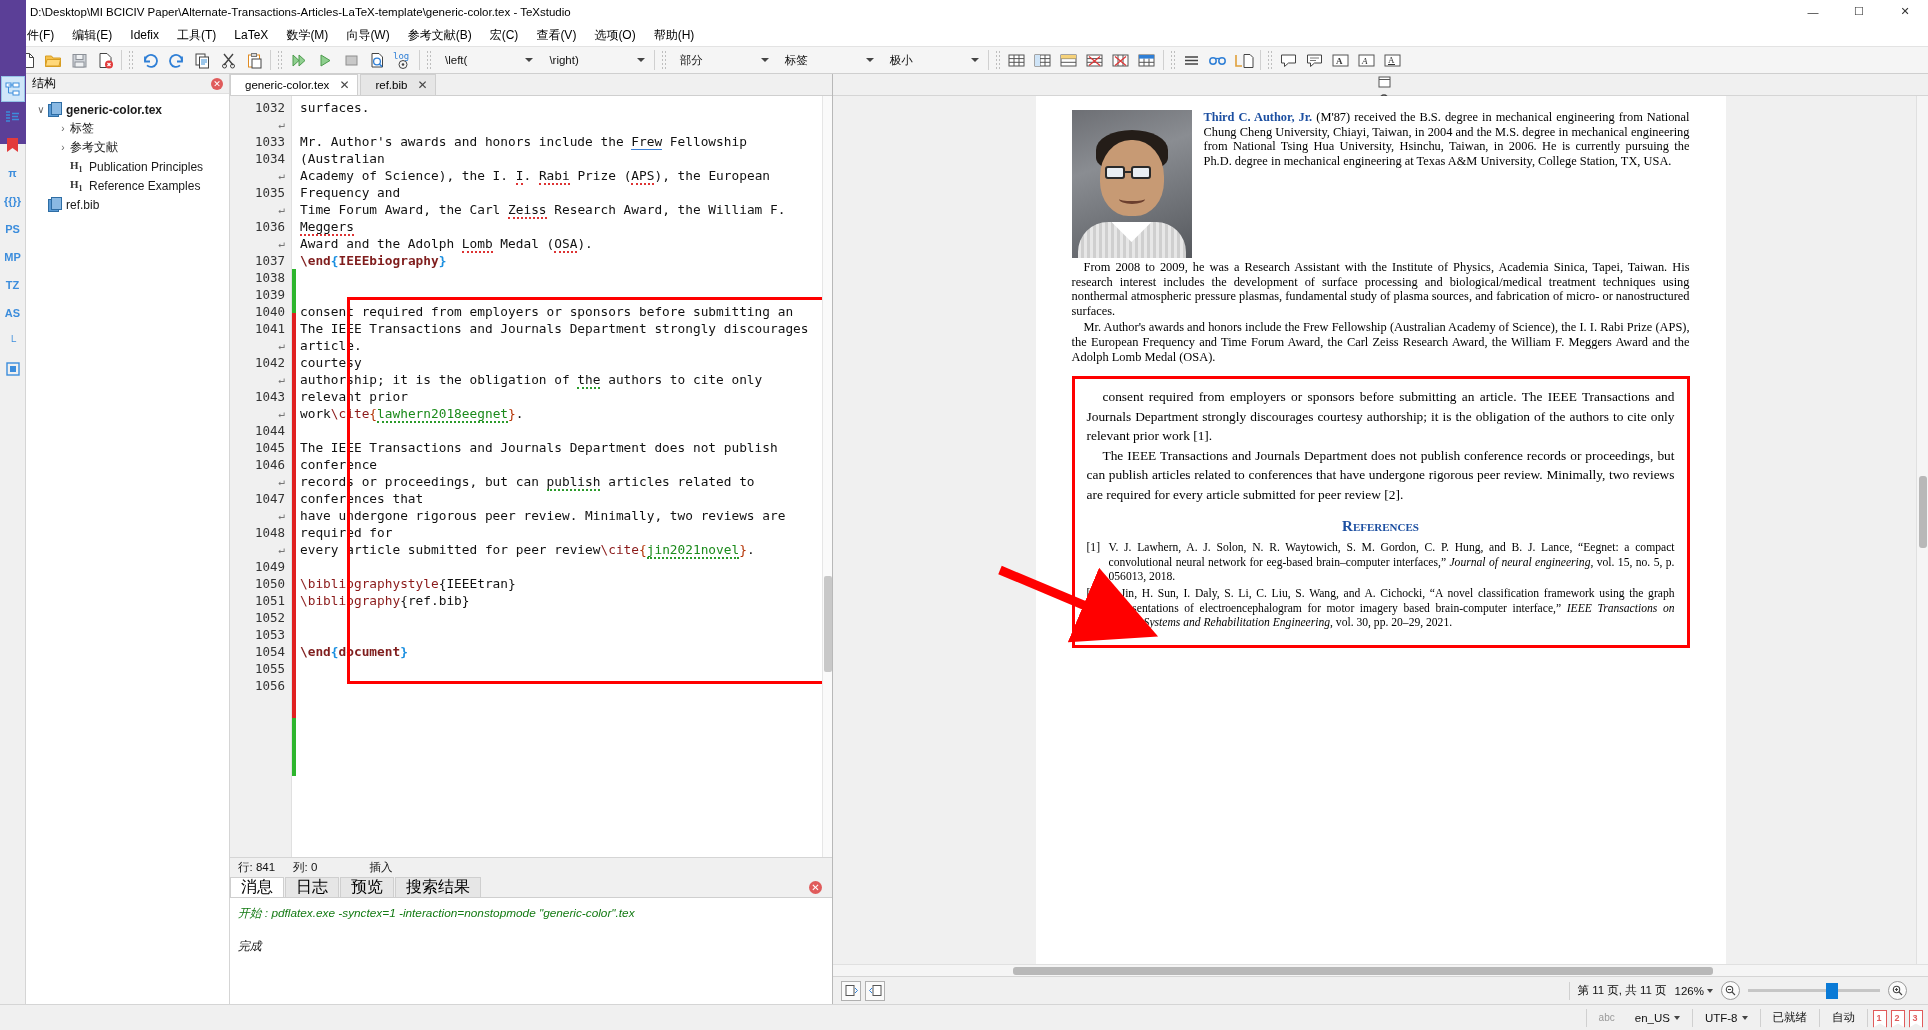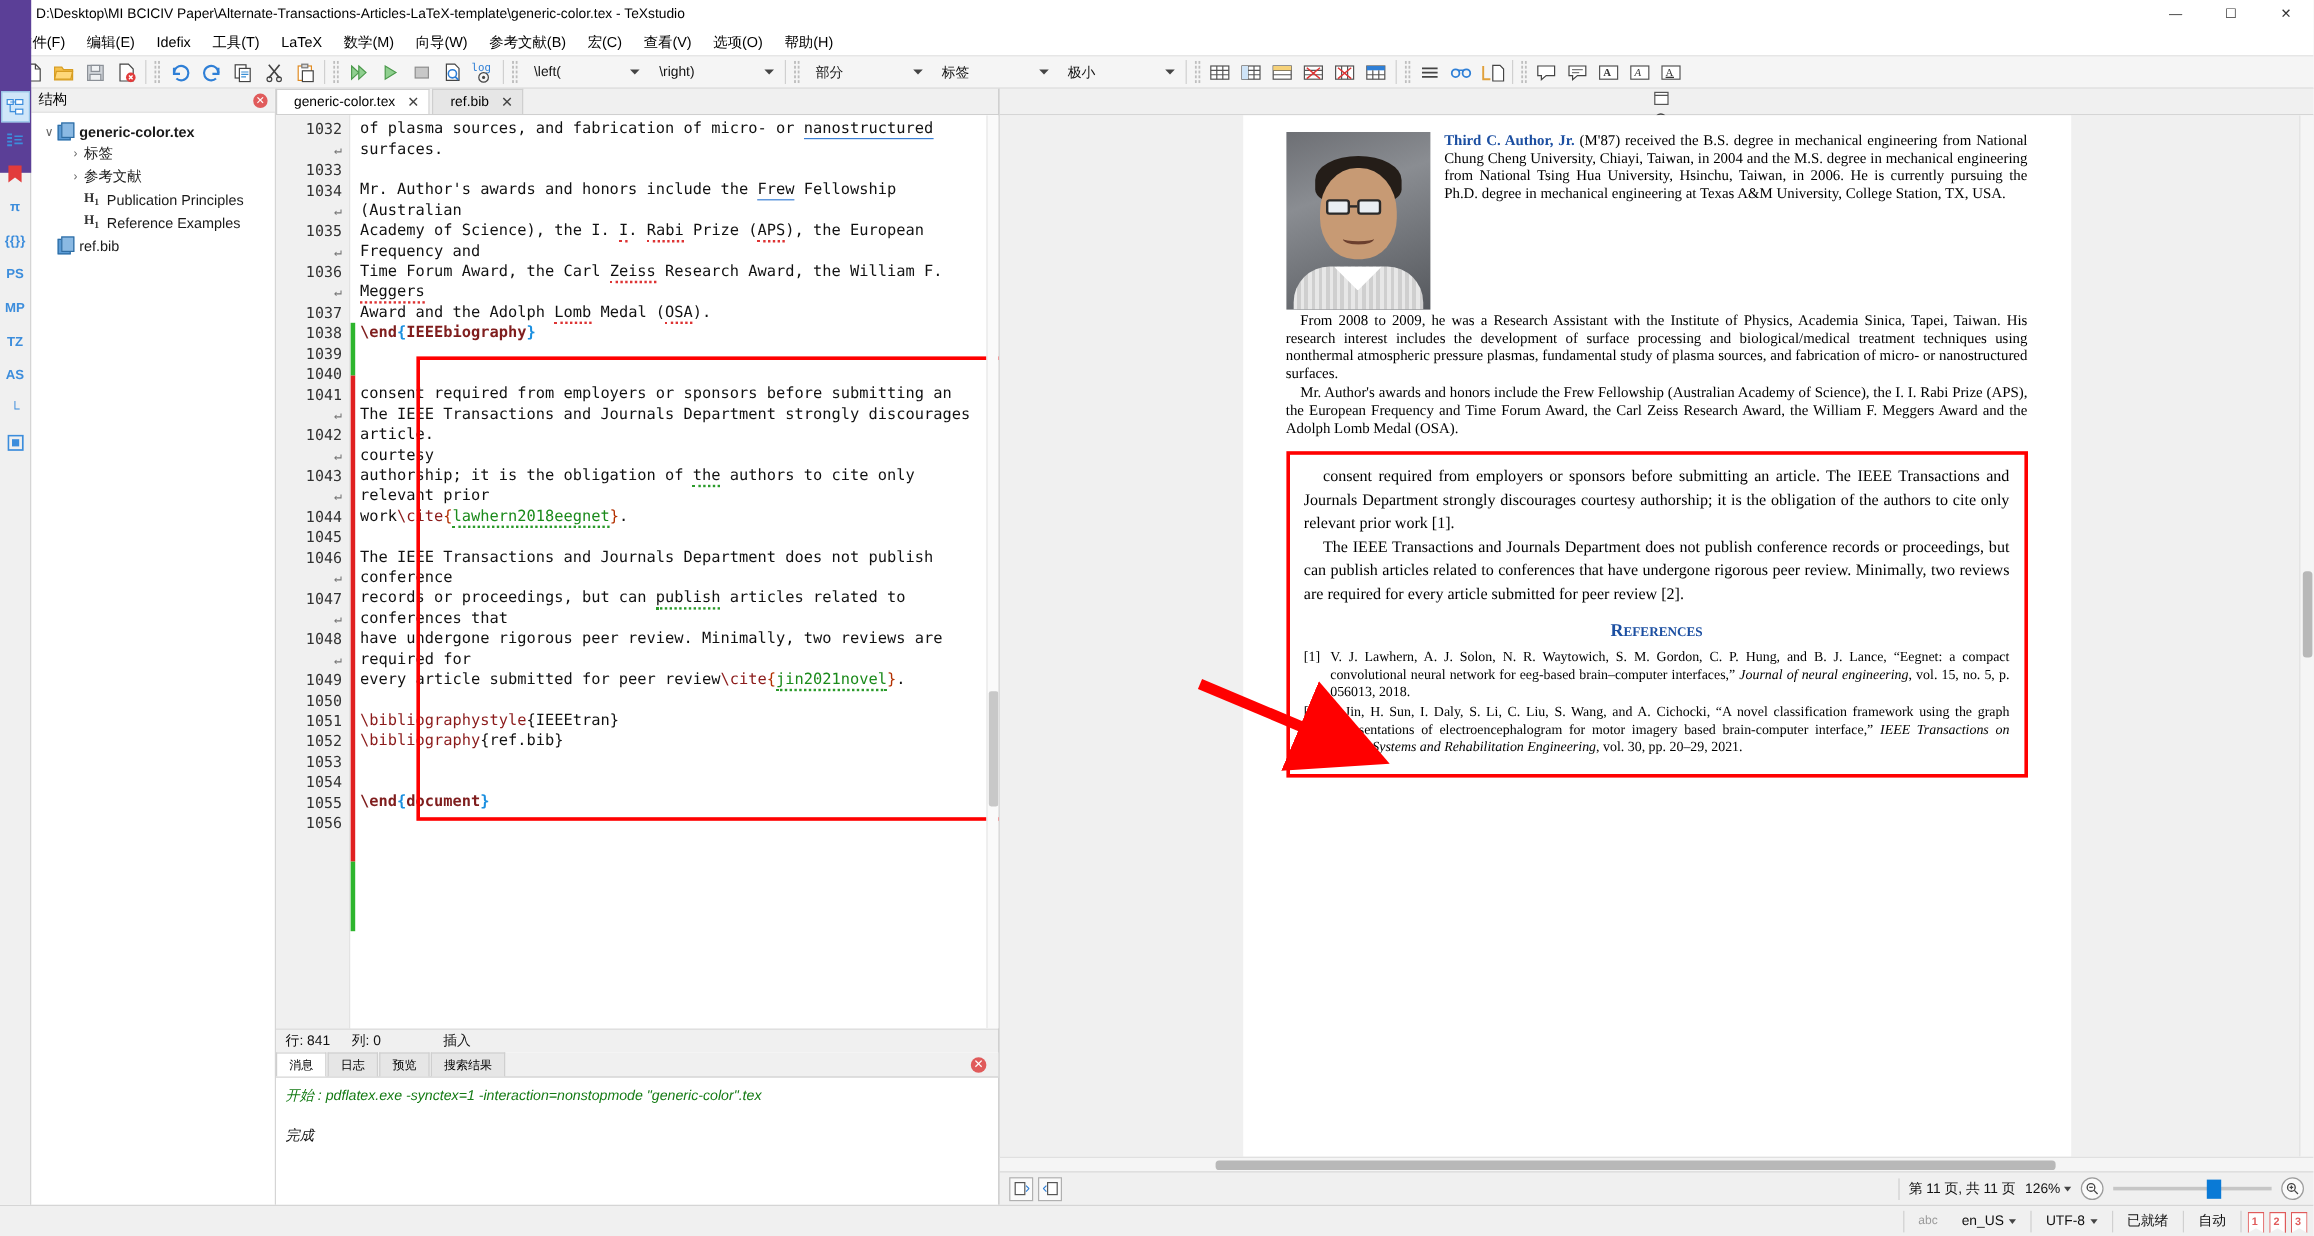--- a/index.html
+++ b/index.html
@@ -224,21 +224,21 @@
     display:flex; align-items:center; gap:18px;
     font-size: 11.5px; color:#111; padding-left:8px;
   }
 
   .msgtabs {
     height: 21px; min-height:21px; background:#f0f0f0;
     display:flex; align-items:flex-end; border-bottom:1px solid #cfcfcf;
     position: relative;
   }
   .mtab {
-    height:20px; padding:0 10px; font-size:10px; color:#000;
+    height:20px; padding:0 10px; font-size:16px; color:#000;
     display:flex; align-items:center;
     border:1px solid #cfcfcf; border-bottom:none; background:#e6e6e6;
     margin-right:1px;
   }
   .mtab.active { background:#ffffff; }
   .msg-close {
     position:absolute; right:10px; top:4px;
     width:13px;height:13px;border-radius:50%;
     background:#e05b5b;color:#fff;font-size:10px;line-height:13px;text-align:center;
   }
@@ -371,21 +371,21 @@
 
   .pdf-bottom {
     height: 28px; min-height:28px; background:#f0f0f0;
     display:flex; align-items:center; padding-left:8px; gap:4px;
     border-top:1px solid #d5d5d5;
   }
   .pb-sq {
     width:20px;height:20px;border:1px solid #b0b0b0;background:#fafafa;
     display:flex;align-items:center;justify-content:center;font-size:10px;color:#333;
   }
-  .pdfstat { margin-left:auto; display:flex; align-items:center; gap:8px; padding-right:8px;
+  .pdfstat { margin-left:auto; display:flex; align-items:center; gap:8px; padding-right:21px;
              font-size: 11.5px; color:#111; }
   .zoom-combo { display:flex; align-items:center; gap:3px; }
   .zoom-slider {
     width: 132px; height:14px; position:relative; display:flex; align-items:center;
   }
   .zoom-slider .track { width:100%; height:3px; background:#c6c6c6; }
   .zoom-slider .knob {
     position:absolute; left: 78px; width:12px;height:16px;background:#0a7ad6;
   }
   .zoom-round {
@@ -797,21 +797,20 @@
           <div class="gline">1055</div>
           <div class="gline">1056</div>
         </div>
 
         <div class="codearea">
 
           <div class="cb-green" style="top:173px;height:44px;"></div>
           <div class="cb-red" style="top:217px;height:405px;"></div>
           <div class="cb-green" style="top:622px;height:58px;"></div>
 
-          <div class="cline">of plasma sources, and fabrication of micro- or <span class="sp-blue">nanostructured</span></div>
           <div class="cline">surfaces.</div>
           <div class="cline"></div>
           <div class="cline">Mr. Author's awards and honors include the <span class="sp-blue">Frew</span> Fellowship</div>
           <div class="cline">(Australian</div>
           <div class="cline">Academy of Science), the I. <span class="sp-red">I</span>. <span class="sp-red">Rabi</span> Prize (<span class="sp-red">APS</span>), the European</div>
           <div class="cline">Frequency and</div>
           <div class="cline">Time Forum Award, the Carl <span class="sp-red">Zeiss</span> Research Award, the William F.</div>
           <div class="cline"><span class="sp-red">Meggers</span></div>
           <div class="cline">Award and the Adolph <span class="sp-red">Lomb</span> Medal (<span class="sp-red">OSA</span>).</div>
           <div class="cline"><span class="k-blue">\end</span><span class="k-brace">{</span><span class="k-blue">IEEEbiography</span><span class="k-brace">}</span></div>

